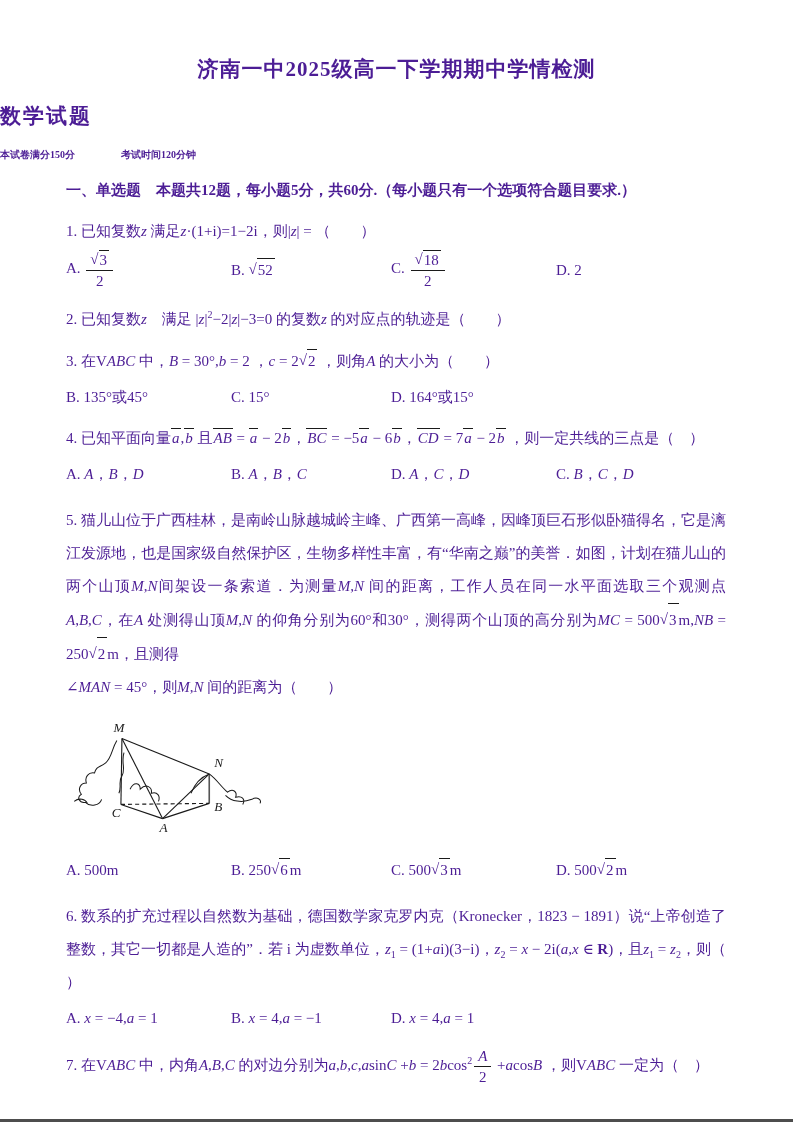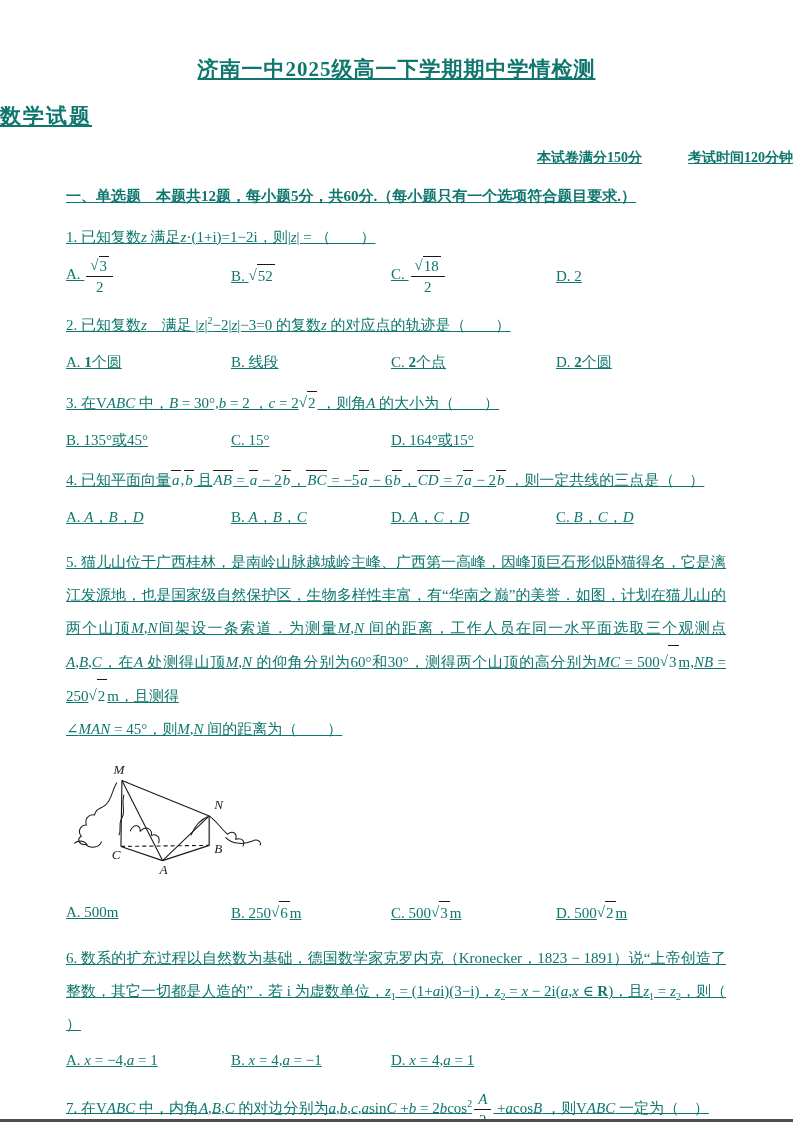--- a/index.html
+++ b/index.html
@@ -1,25 +1,25 @@
 <!DOCTYPE html>
 <html><head>
 <meta charset="utf-8">
 <style>
   html,body { margin:0; padding:0; background:#e8e8e8; }
   .page {
     width:793px; height:1122px; margin:0 auto; background:#ffffff;
-    position:relative; overflow:hidden; color:#0f766e;
+    position:relative; overflow:hidden; color:#4c1d95;
     font-family:"Liberation Serif","DejaVu Serif",serif;
-    font-size:15px; line-height:1.5;text-decoration:underline;
+    font-size:15px; line-height:1.5;
   }
   .content { width:660px; margin:0 auto 0 66px; }
   .title { padding-top:54px; text-align:center; font-size:21px; font-weight:bold; letter-spacing:1px; }
   .subtitle { margin-top:15px; font-size:21px; font-weight:bold; letter-spacing:2px; }
-  .info { margin-top:15px; text-align:right; font-size:14px; font-weight:bold; }
+  .info { margin-top:15px; text-align:left; font-size:10px; font-weight:bold; }
   .info .gap { display:inline-block; width:46px; }
   .section-heading { margin-top:17px; font-size:15px; font-weight:bold; }
   .q { margin-top:18px; }
   .q-stem { text-align:justify; }
   .q5-stem { line-height:2.2; text-align:justify; }
   .q6-stem { line-height:2.2; text-align:justify; }
   .opts {
     margin-top:14px; display:grid;
     grid-template-columns:165px 160px 165px 1fr;
     align-items:center;
@@ -67,26 +67,20 @@
         <span>C. <span class="frac">
               <span class="fnum"><span class="sqrt"><span class="sqsign">√</span><span class="rad">18</span></span></span>
               <span class="fden">2</span>
             </span></span>
         <span>D. 2</span>
       </div>
     </div>
 
     <div class="q">
       <div class="q-stem">2. 已知复数<i>z</i>　满足 |<i>z</i>|<sup>2</sup>−2|<i>z</i>|−3=0 的复数<i>z</i> 的对应点的轨迹是（　　）</div>
-      <div class="opts">
-        <span>A. <b>1</b>个圆</span>
-        <span>B. 线段</span>
-        <span>C. <b>2</b>个点</span>
-        <span>D. <b>2</b>个圆</span>
-      </div>
     </div>
 
     <div class="q">
       <div class="q-stem">3. 在V<i>ABC</i> 中，<i>B</i> = 30°,<i>b</i> = 2 ，<i>c</i> = 2<span class="sqrt"><span class="sqsign">√</span><span class="rad">2</span></span> ，则角<i>A</i> 的大小为（　　）</div>
       <div class="opts">
         <span>B. 135°或45°</span>
         <span>C. 15°</span>
         <span>D. 164°或15°</span>
       </div>
     </div>

